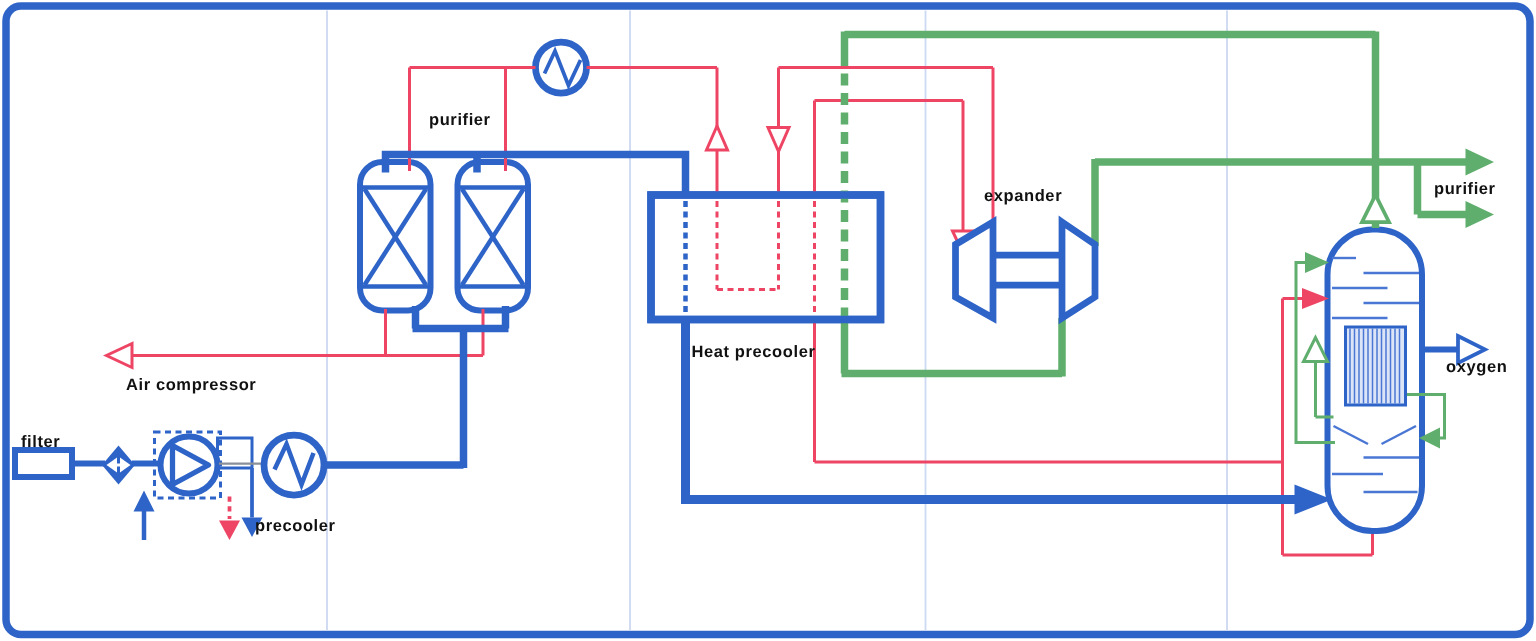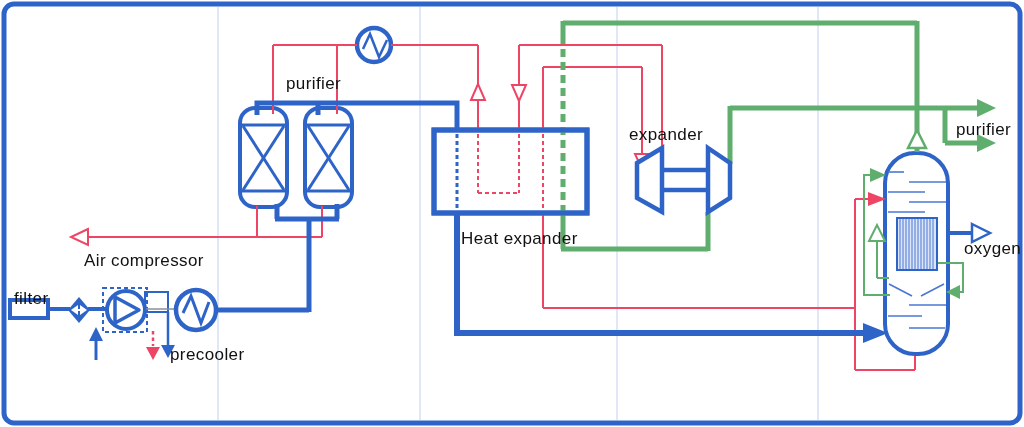--- a/index.html
+++ b/index.html
@@ -3,21 +3,21 @@
 <meta charset="utf-8">
 <style>
   :root{
     --blue:#2e64c8; --red:#ee4565; --green:#5fae6d;
     --internals:#4a77d4; --grid:#ccd9f2; --text:#111111;
   }
   html,body{margin:0;padding:0;background:#fff;}
   #canvas{position:relative;width:1024px;height:427px;background:#fff;overflow:hidden;
           font-family:"Liberation Sans", sans-serif;}
   #canvas svg{position:absolute;left:0;top:0;}
-  .lbl{position:absolute;color:var(--text);font-weight:normal;font-size:17px;
+  .lbl{position:absolute;color:var(--text);font-weight:bold;font-size:11px;
        letter-spacing:0.4px;white-space:nowrap;}
   
   .sB{stroke:var(--blue);fill:none}
   .sR{stroke:var(--red);fill:none}
   .sG{stroke:var(--green);fill:none}
   .sI{stroke:var(--internals);fill:none}
   .sGr{stroke:#8a8f98;fill:none}
   .sGrid{stroke:var(--grid);fill:none}
   .fB{fill:var(--blue)}
   .fR{fill:var(--red)}
@@ -208,18 +208,18 @@
   </g>
   <polyline class="sB" points="363,49 370,34 379,57 387,40" stroke-width="2.5"></polyline>
 
   <rect class="sB" x="4" y="4" width="1016" height="419" rx="10" stroke-width="5"></rect>
 </svg>
 
   <div class="lbl" style="left:14px;top:289px">filter</div>
   <div class="lbl" style="left:84px;top:251px">Air compressor</div>
   <div class="lbl" style="left:170px;top:345px">precooler</div>
   <div class="lbl" style="left:286px;top:74px">purifier</div>
-  <div class="lbl" style="left:461px;top:229px">Heat expander</div>
-  <div class="lbl" style="left:629px;top:125px">expander</div>
+  <div class="lbl" style="left:461px;top:229px">Heat precooler</div>
+  <div class="lbl" style="left:656px;top:125px">expander</div>
   <div class="lbl" style="left:956px;top:120px">purifier</div>
   <div class="lbl" style="left:964px;top:239px">oxygen</div>
 
 </div>
 
 </body></html>

